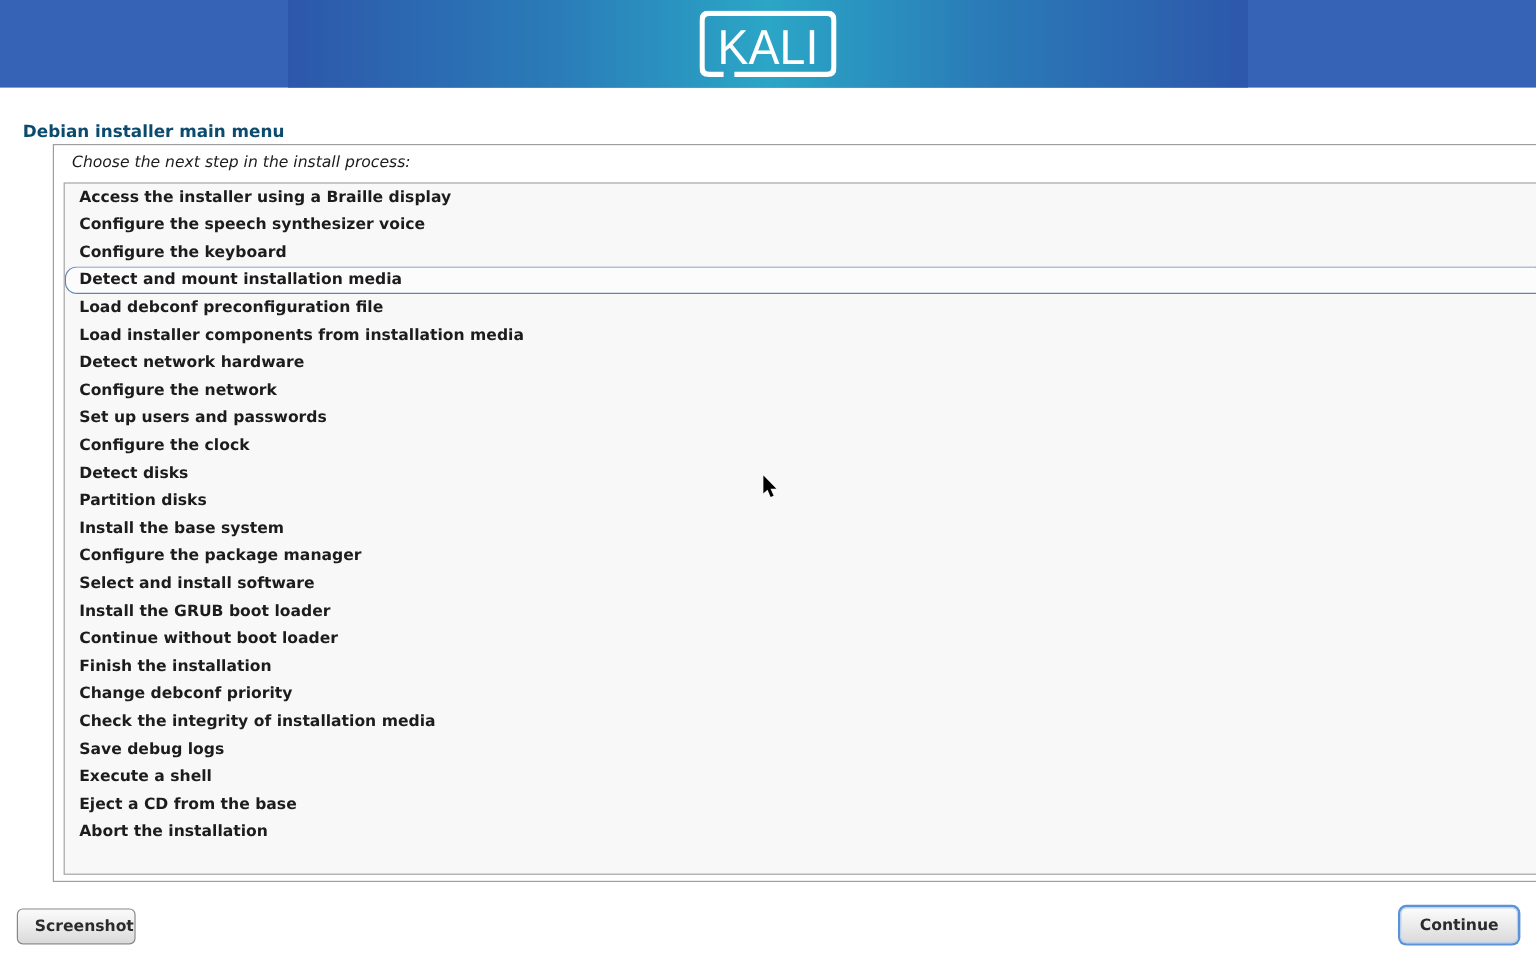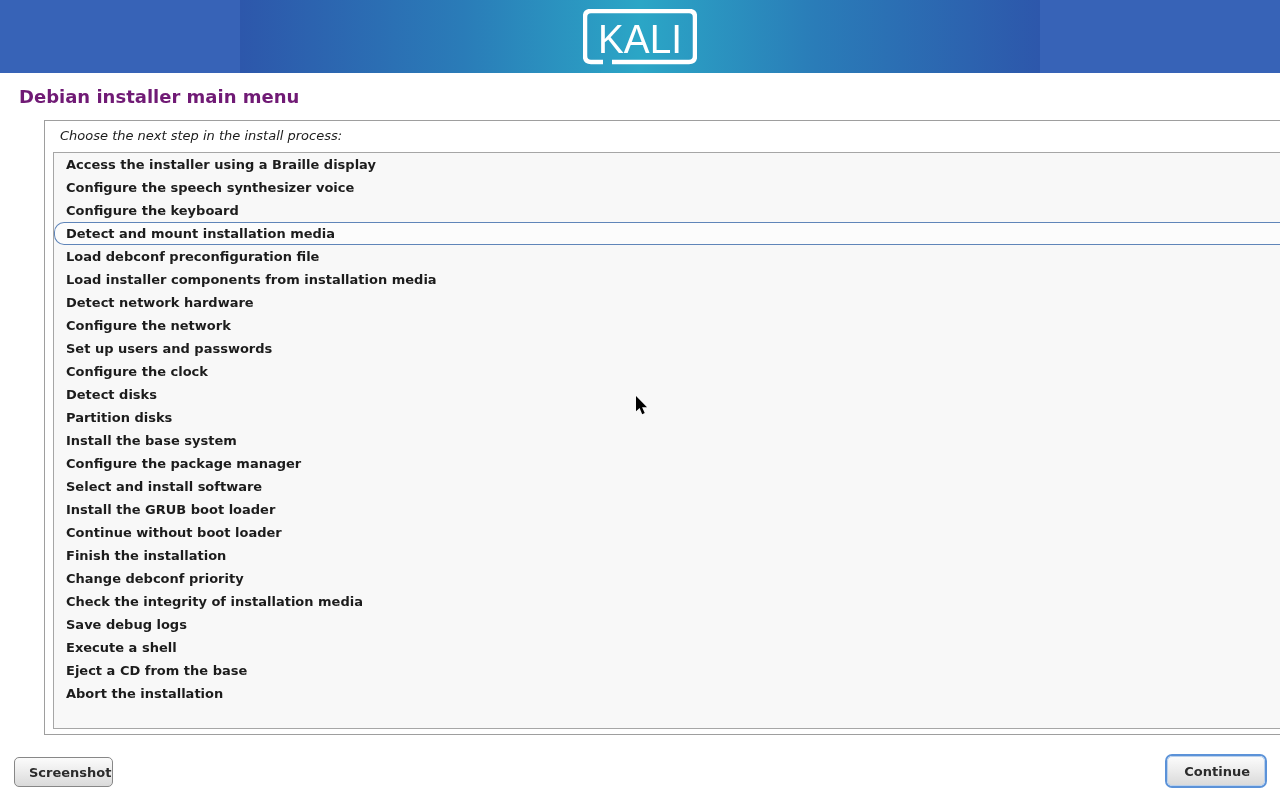--- a/index.html
+++ b/index.html
@@ -25,22 +25,22 @@
       #2d57ab 0%, #2a7cb8 28%, #2ba6c6 50%, #2a7cb8 72%, #2d57ab 100%);
   }
   .logo {
     position: absolute; left: 583px; top: 9px;
     width: 114px; height: 56px;
   }
   .logo svg { display: block; }
 
   
   .page-title {
-    position: absolute; left: 19px; top: 86px;
-    font-size: 18px; font-weight: bold; color: #701a75;
+    position: absolute; left: 19px; top: 102px;
+    font-size: 14px; font-weight: bold; color: #0c4a6e;
   }
 
   
   .frame {
     position: absolute; left: 12px; top: 120px;
     width: 1256px; height: 615px;
     background: #ffffff;
     border: 1px solid #9e9e9e;
     margin-left: 32px;
   }
@@ -72,21 +72,20 @@
   .btn {
     position: absolute;
     height: 30px;
     border-radius: 5px;
     border: 1px solid #878787;
     background: linear-gradient(#fbfbfb, #ededed 45%, #dadada);
     font-family: "DejaVu Sans", "Liberation Sans", sans-serif;
     font-size: 13px; font-weight: bold; color: #2b2b2b;
     padding: 0 14px;
     cursor: pointer;
-    text-align: right;
   }
   .btn-screenshot { left: 14px; top: 757px; width: 99px; }
   .btn-continue {
     left: 1167px; top: 756px; width: 98px;
     border: 1px solid #b9d0ec;
     box-shadow: 0 0 0 2px var(--focus-ring, #5b92d8);
   }
 
   
   .cursor {

